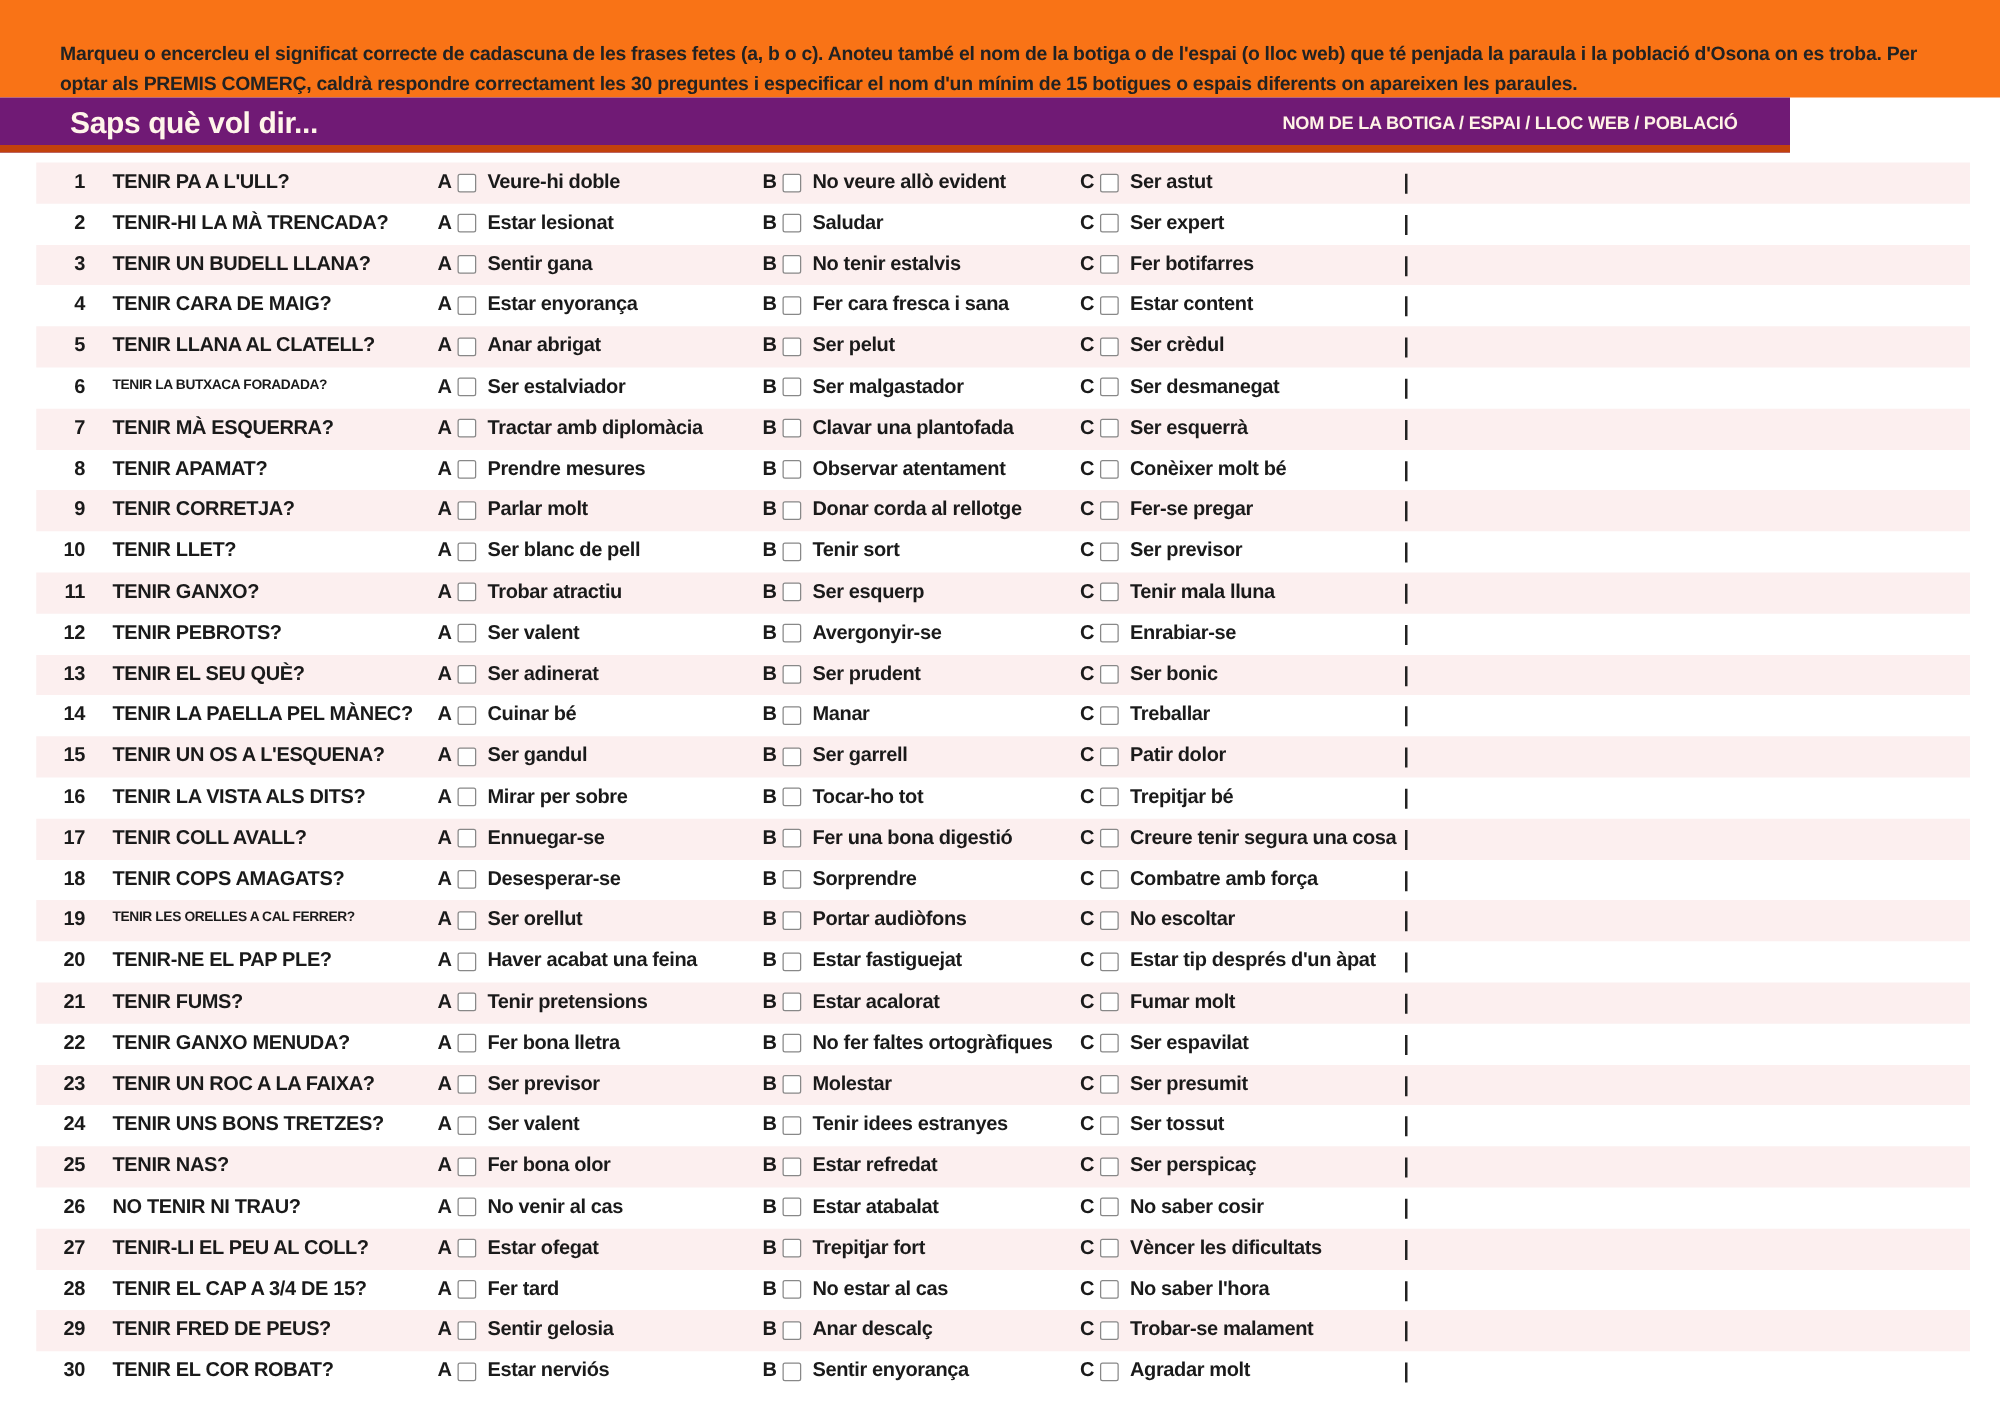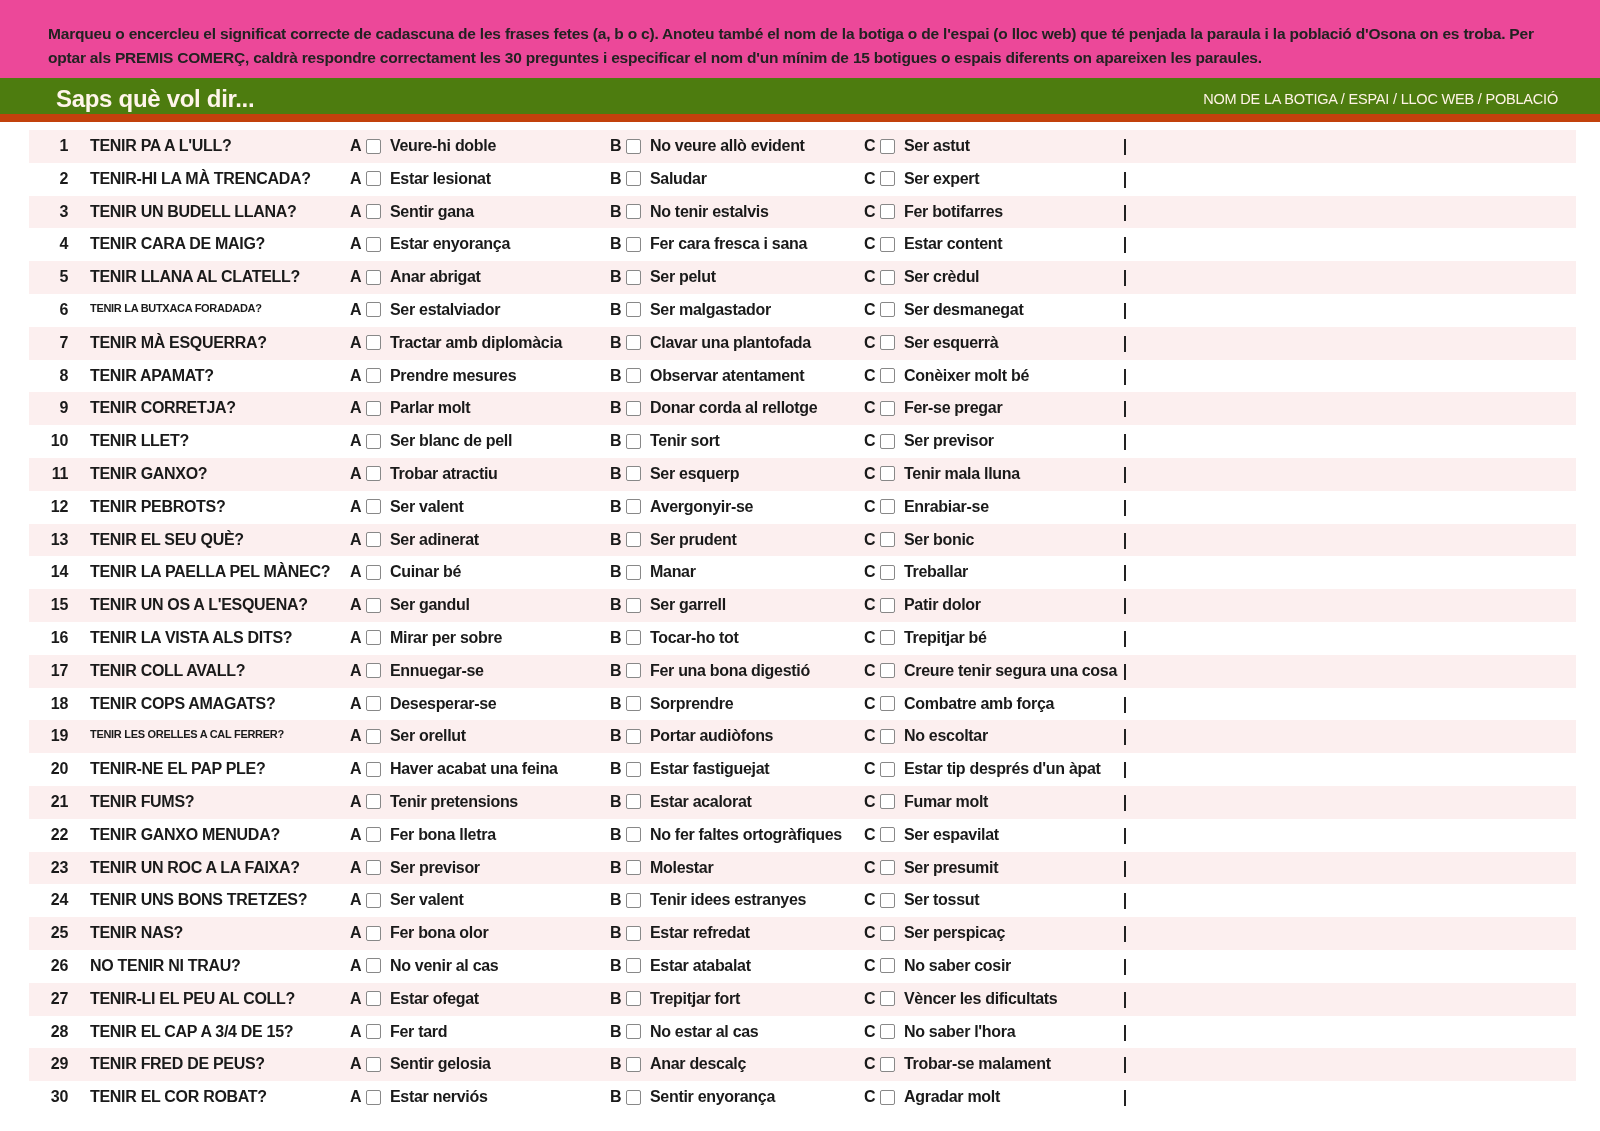--- a/index.html
+++ b/index.html
@@ -1,37 +1,37 @@
 <!DOCTYPE html>
 <html><head>
 <meta charset="utf-8">
 <style>
   * { box-sizing: border-box; margin: 0; padding: 0; }
   html, body { width: 1600px; height: 1131px; background: #ffffff; overflow: hidden; }
   body { font-family: "Liberation Sans", sans-serif; color: #1a1a1a; position: relative; }
 
   .intro {
     position: absolute; left: 0; top: 0; width: 1600px; height: 78px;
-    background: #ec4899;
-    padding: 22px 48px 0 48px;
+    background: #f97316;
+    padding: 32px 48px 0 48px;
     font-size: 15.5px; font-weight: bold; line-height: 24px; color: #222;
     letter-spacing: -0.2px;
   }
   .banner {
-    position: absolute; left: 0; top: 78px; width: 1600px; height: 44px;
-    background: #4d7c0f;
-    border-bottom: 8px solid #c2410c;
+    position: absolute; left: 0; top: 78px; width: 1432px; height: 44px;
+    background: #701a75;
+    border-bottom: 6px solid #c2410c;
   }
   .banner .title {
     position: absolute; left: 56px; top: 7px;
     font-size: 24px; font-weight: bold; color: #fff5ea; letter-spacing: -0.3px;
   }
   .banner .col-head {
     position: absolute; right: 42px; top: 13px;
-    font-size: 14.5px; font-weight: normal; color: #fff3e6; letter-spacing: -0.2px;
+    font-size: 14.5px; font-weight: bold; color: #fff3e6; letter-spacing: -0.2px;
   }
 
   .rows { position: absolute; left: 0; top: 130px; width: 1600px; }
   .row {
     position: relative; height: 32.8px; width: 1600px;
   }
   .row.shade::before {
     content: ""; position: absolute; left: 29px; top: 0; width: 1547px; height: 100%;
     background: #fcefef;
   }

